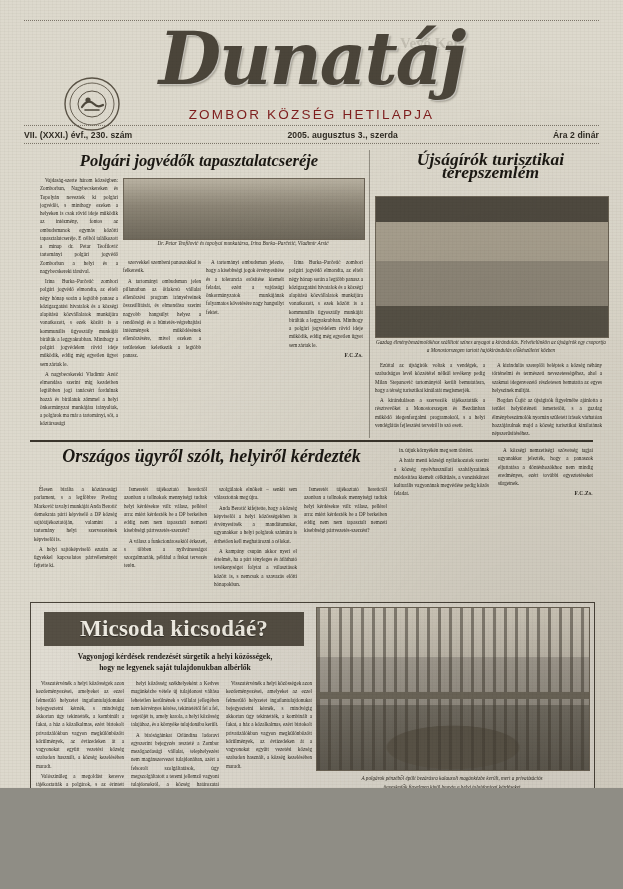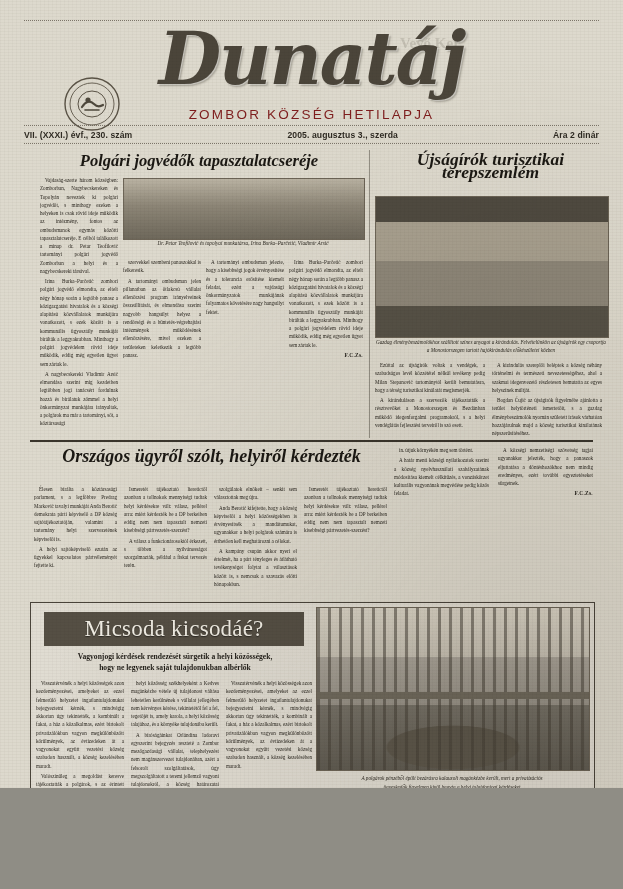--- a/index.html
+++ b/index.html
@@ -165,21 +165,21 @@
     border: 1px solid #4a443a;
     background: rgba(255,255,255,.10);
   }
   .kicker-band {
     position: absolute;
     background: #554f44;
     color: #f2efe6;
     display: flex;
     align-items: center;
     justify-content: center;
-    font-weight: 400;
+    font-weight: 700;
     font-size: 23px;
     letter-spacing: .2px;
     text-shadow: 0 1px 1px rgba(0,0,0,.5);
   }
   .kicker-sub {
     position: absolute;
     text-align: center;
     font-weight: 700;
     font-size: 7.6px;
     line-height: 1.45;

